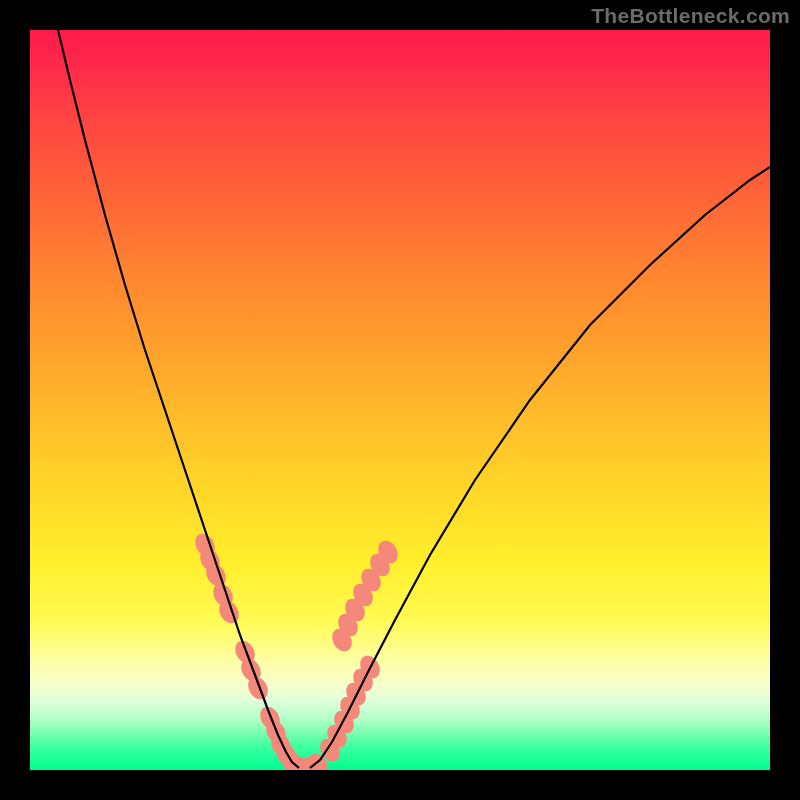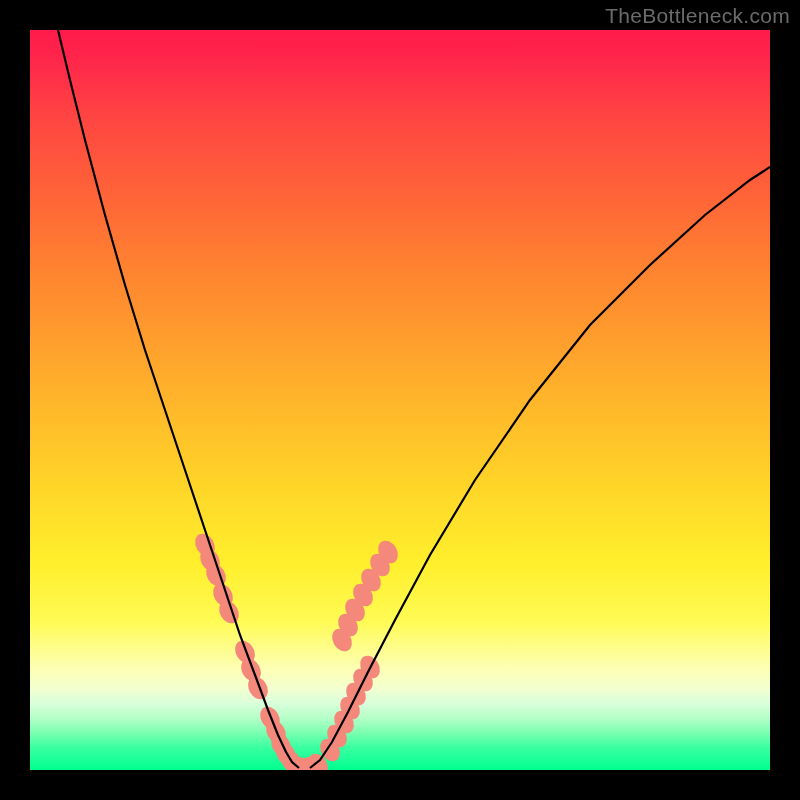--- a/index.html
+++ b/index.html
@@ -53,21 +53,21 @@
   svg.curve {
     position: absolute;
     inset: 0;
   }
   .watermark {
     position: absolute;
     top: 4px;
     right: 10px;
     color: #6b6b6b;
     font-size: 21px;
-    font-weight: 400;
+    font-weight: 700;
     letter-spacing: 0.3px;
   }
 </style>
 </head>
 <body>
 
 <div class="frame">
   <div class="plot">
     <div class="gradient"></div>
     <svg class="curve" viewBox="0 0 740 740" preserveAspectRatio="none">

